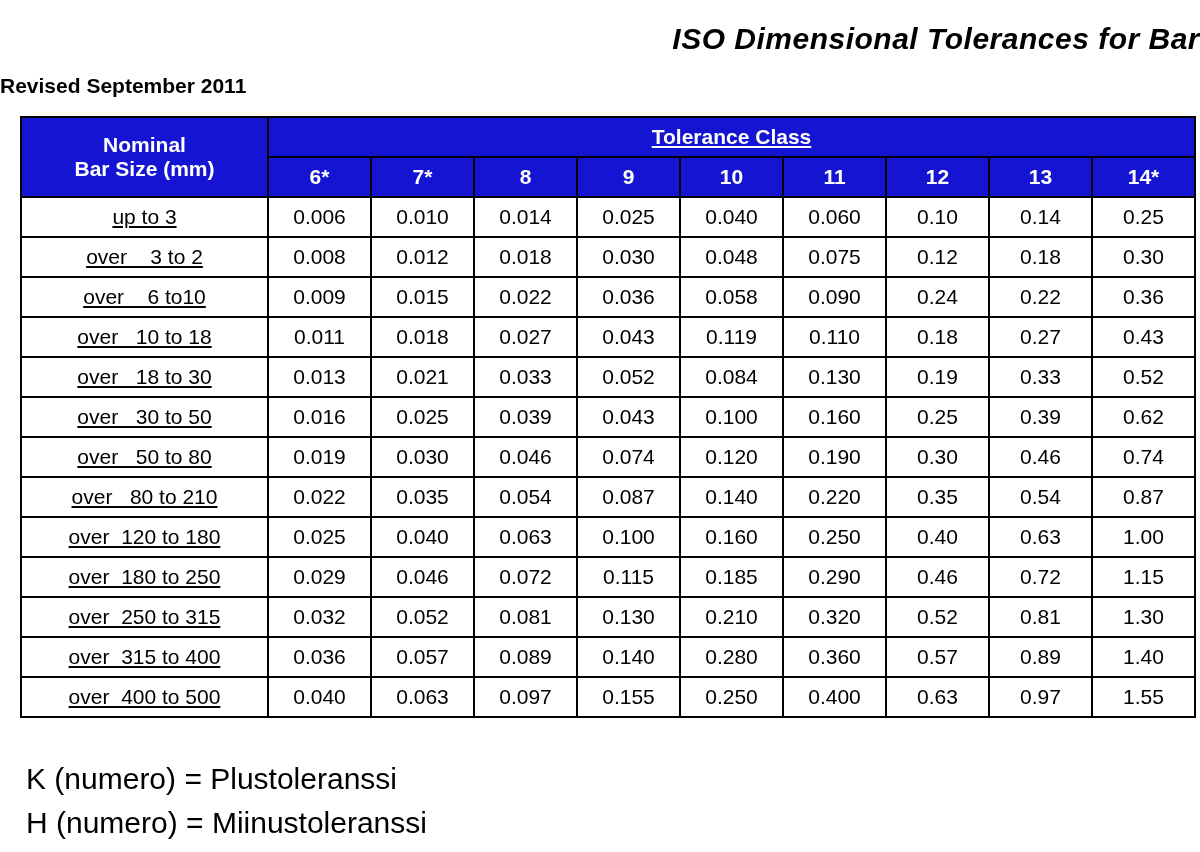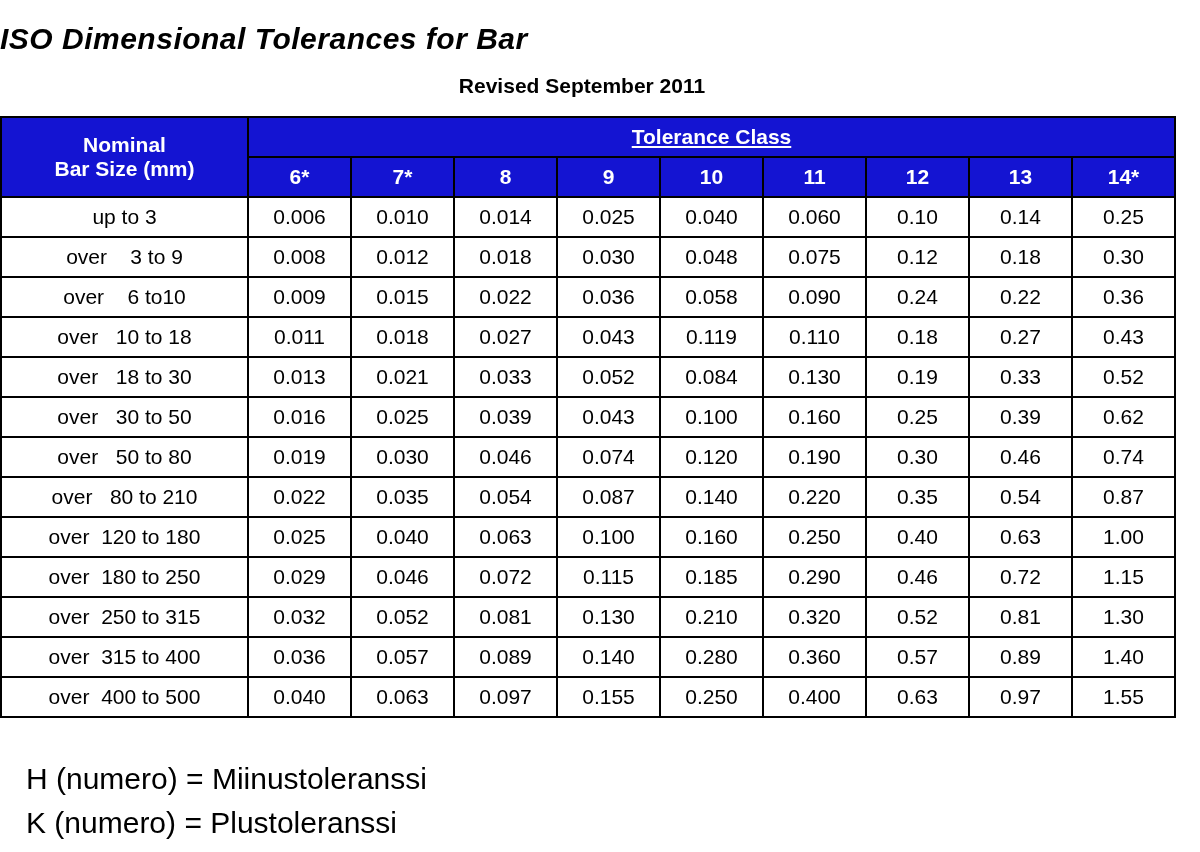--- a/index.html
+++ b/index.html
@@ -13,35 +13,35 @@
     font-family: "Liberation Sans", sans-serif;
     color: #000000;
     overflow: hidden;
   }
   .page {
     position: relative;
     width: 1200px;
     height: 852px;
   }
   .doc-title {
-    text-align: left;
+    text-align: right;
     font-size: 30px;
     font-weight: bold;
     font-style: italic;
     letter-spacing: 0.5px;
     margin: 22px 0 4px 0;
   }
   .doc-subtitle {
-    text-align: center;
+    text-align: left;
     font-size: 21px;
     font-weight: bold;
     margin: 18px 36px 0 0;
   }
   .table-wrap {
-    margin: 18px 12px 0 0;
+    margin: 18px 12px 0 20px;
   }
   table.tol {
     border-collapse: collapse;
     width: 1176px;
     table-layout: fixed;
   }
   table.tol th, table.tol td {
     border: 2px solid #000000;
     text-align: center;
     font-size: 21px;
@@ -61,20 +61,21 @@
   }
   th.tolclass {
     font-size: 23px;
     text-decoration: underline;
   }
   td.rowlabel {
     text-align: left;
     padding-left: 10px;
     font-size: 21px;
     white-space: pre;
+    text-decoration: underline;
   }
   td.val {
     font-size: 21px;
   }
   .notes {
     position: absolute;
     left: 26px;
     top: 735px;
     width: 1150px;
   }
@@ -127,21 +128,21 @@
           <td class="val">0.010</td>
           <td class="val">0.014</td>
           <td class="val">0.025</td>
           <td class="val">0.040</td>
           <td class="val">0.060</td>
           <td class="val">0.10</td>
           <td class="val">0.14</td>
           <td class="val">0.25</td>
         </tr>
         <tr>
-          <td class="rowlabel">over    3 to 9</td>
+          <td class="rowlabel">over    3 to 2</td>
           <td class="val">0.008</td>
           <td class="val">0.012</td>
           <td class="val">0.018</td>
           <td class="val">0.030</td>
           <td class="val">0.048</td>
           <td class="val">0.075</td>
           <td class="val">0.12</td>
           <td class="val">0.18</td>
           <td class="val">0.30</td>
         </tr>
@@ -275,17 +276,17 @@
           <td class="val">0.400</td>
           <td class="val">0.63</td>
           <td class="val">0.97</td>
           <td class="val">1.55</td>
         </tr>
       </tbody>
     </table>
   </div>
 
   <div class="notes">
+    <div class="note-line">K (numero) = Plustoleranssi</div>
     <div class="note-line">H (numero) = Miinustoleranssi</div>
-    <div class="note-line">K (numero) = Plustoleranssi</div>
   </div>
 
 </div>
 
 </body></html>

